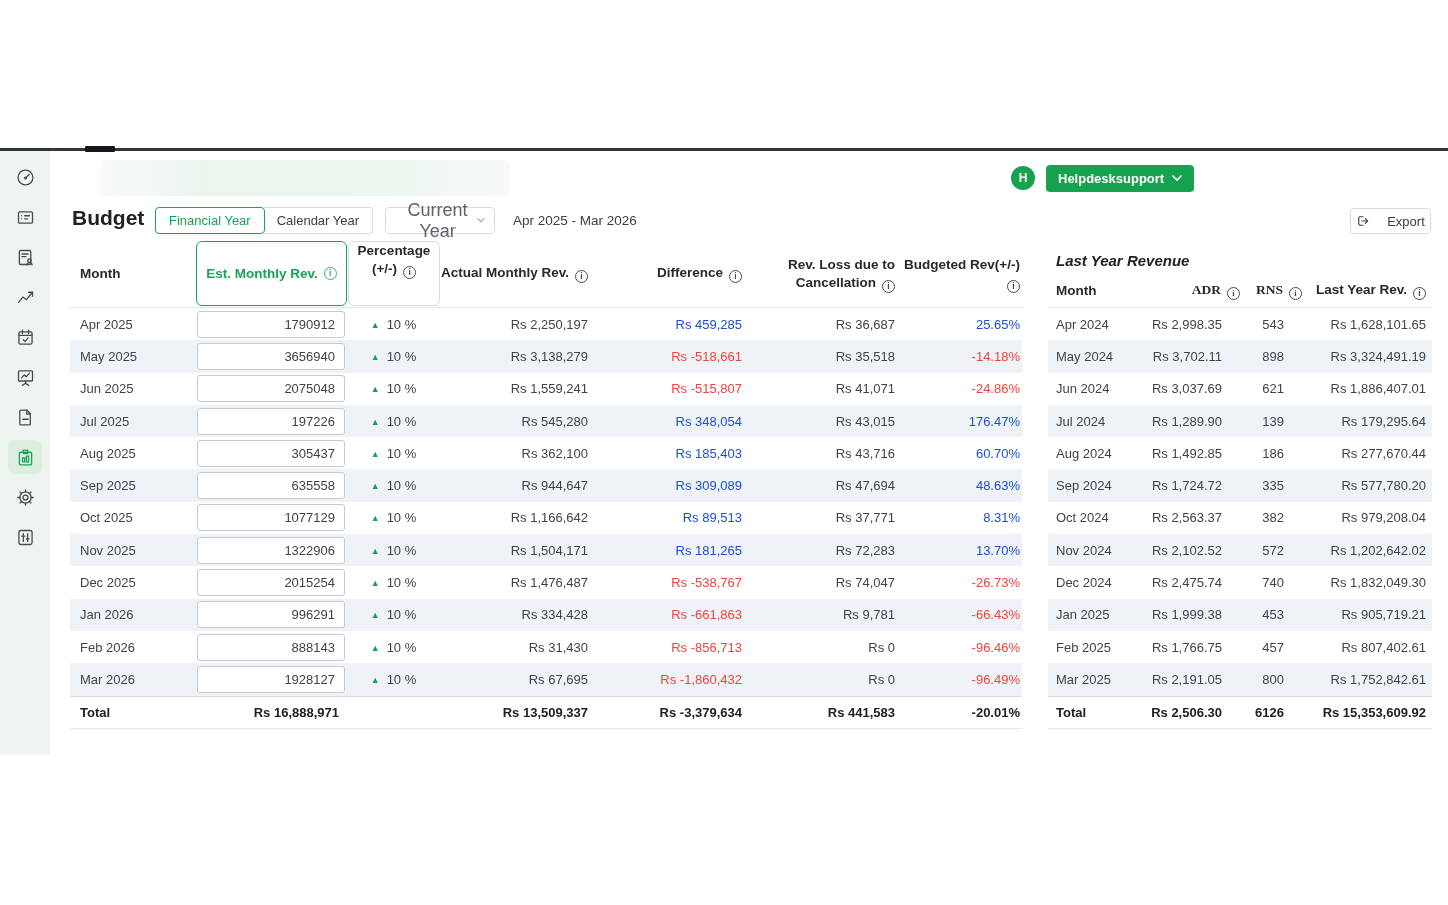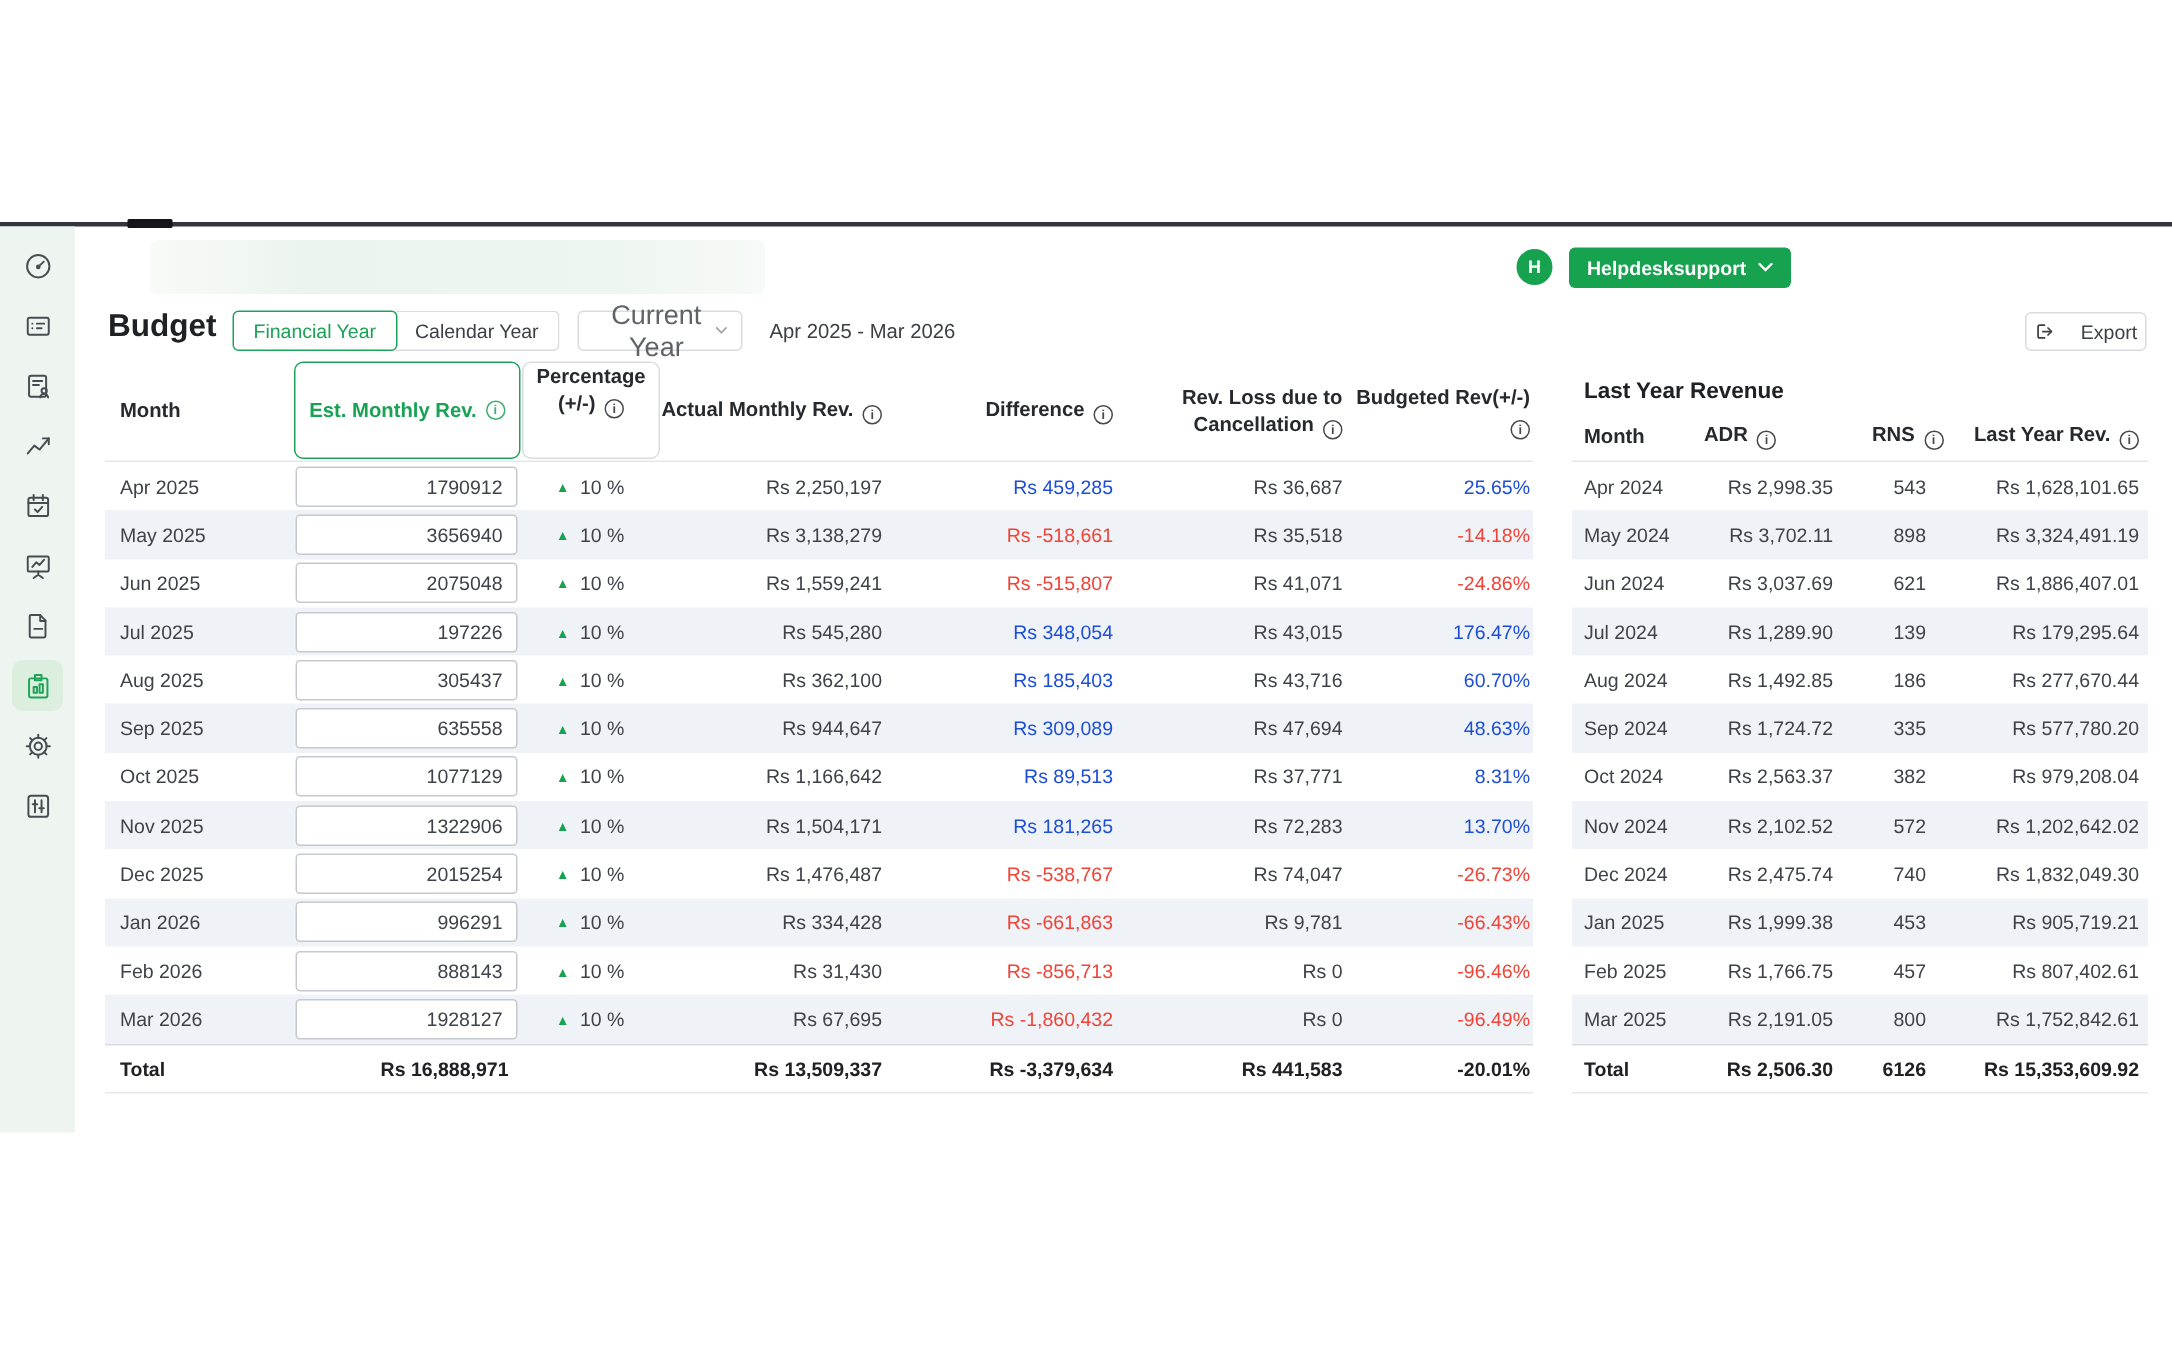--- a/index.html
+++ b/index.html
@@ -71,26 +71,26 @@
                padding:0 9px; font-size:13px; color:#3f4349; font-family:inherit; display:block; margin:0 1px; }
   .pct-cell { text-align:center; }
   .tri { color:#17a24f; font-size:9px; margin-right:7px; vertical-align:1px; }
   .pos { color:#1d4ed8; }
   .neg { color:#f04438; }
   .bt-total { height:33px; border-top:1px solid #d8dbdf; border-bottom:1px solid #e6e8eb; font-weight:bold; color:#202124; }
   .bt-total .right.pr8 { padding-right:8px; }
 
   
   .ly { position:absolute; left:1048px; top:246px; width:384px; font-size:13px; }
-  .ly-title { font-size:15px; font-weight:bold; color:#202124; padding:6px 0 0 8px; height:28px; }
+  .ly-title { font-size:15px; font-weight:bold; color:#202124; padding:6px 0 0 8px; height:28px;font-style:italic; }
   .ly-grid { display:grid; grid-template-columns:88px 112px 62px 122px; align-items:center; }
   .ly-header { height:34px; border-bottom:1px solid #e4e7ea; }
   .ly .pl8 { padding-left:8px; }
   .ly .pr6 { text-align:right; padding-right:6px; }
-  .ly .pr8h { padding-right:8px; }
+  .ly .pr8h { text-align:right; padding-right:8px;font-family:Liberation Serif, serif; }
   .ly .pr26 { text-align:right; padding-right:26px; }
   .ly-row { height:32.3px; }
   .ly-row:nth-child(even) { background:#eff3f7; }
   .ly-total { height:33px; border-top:1px solid #d8dbdf; border-bottom:1px solid #e6e8eb; font-weight:bold; color:#202124; }
 </style>
 </head>
 <body>
 
 <div class="screen">
 

